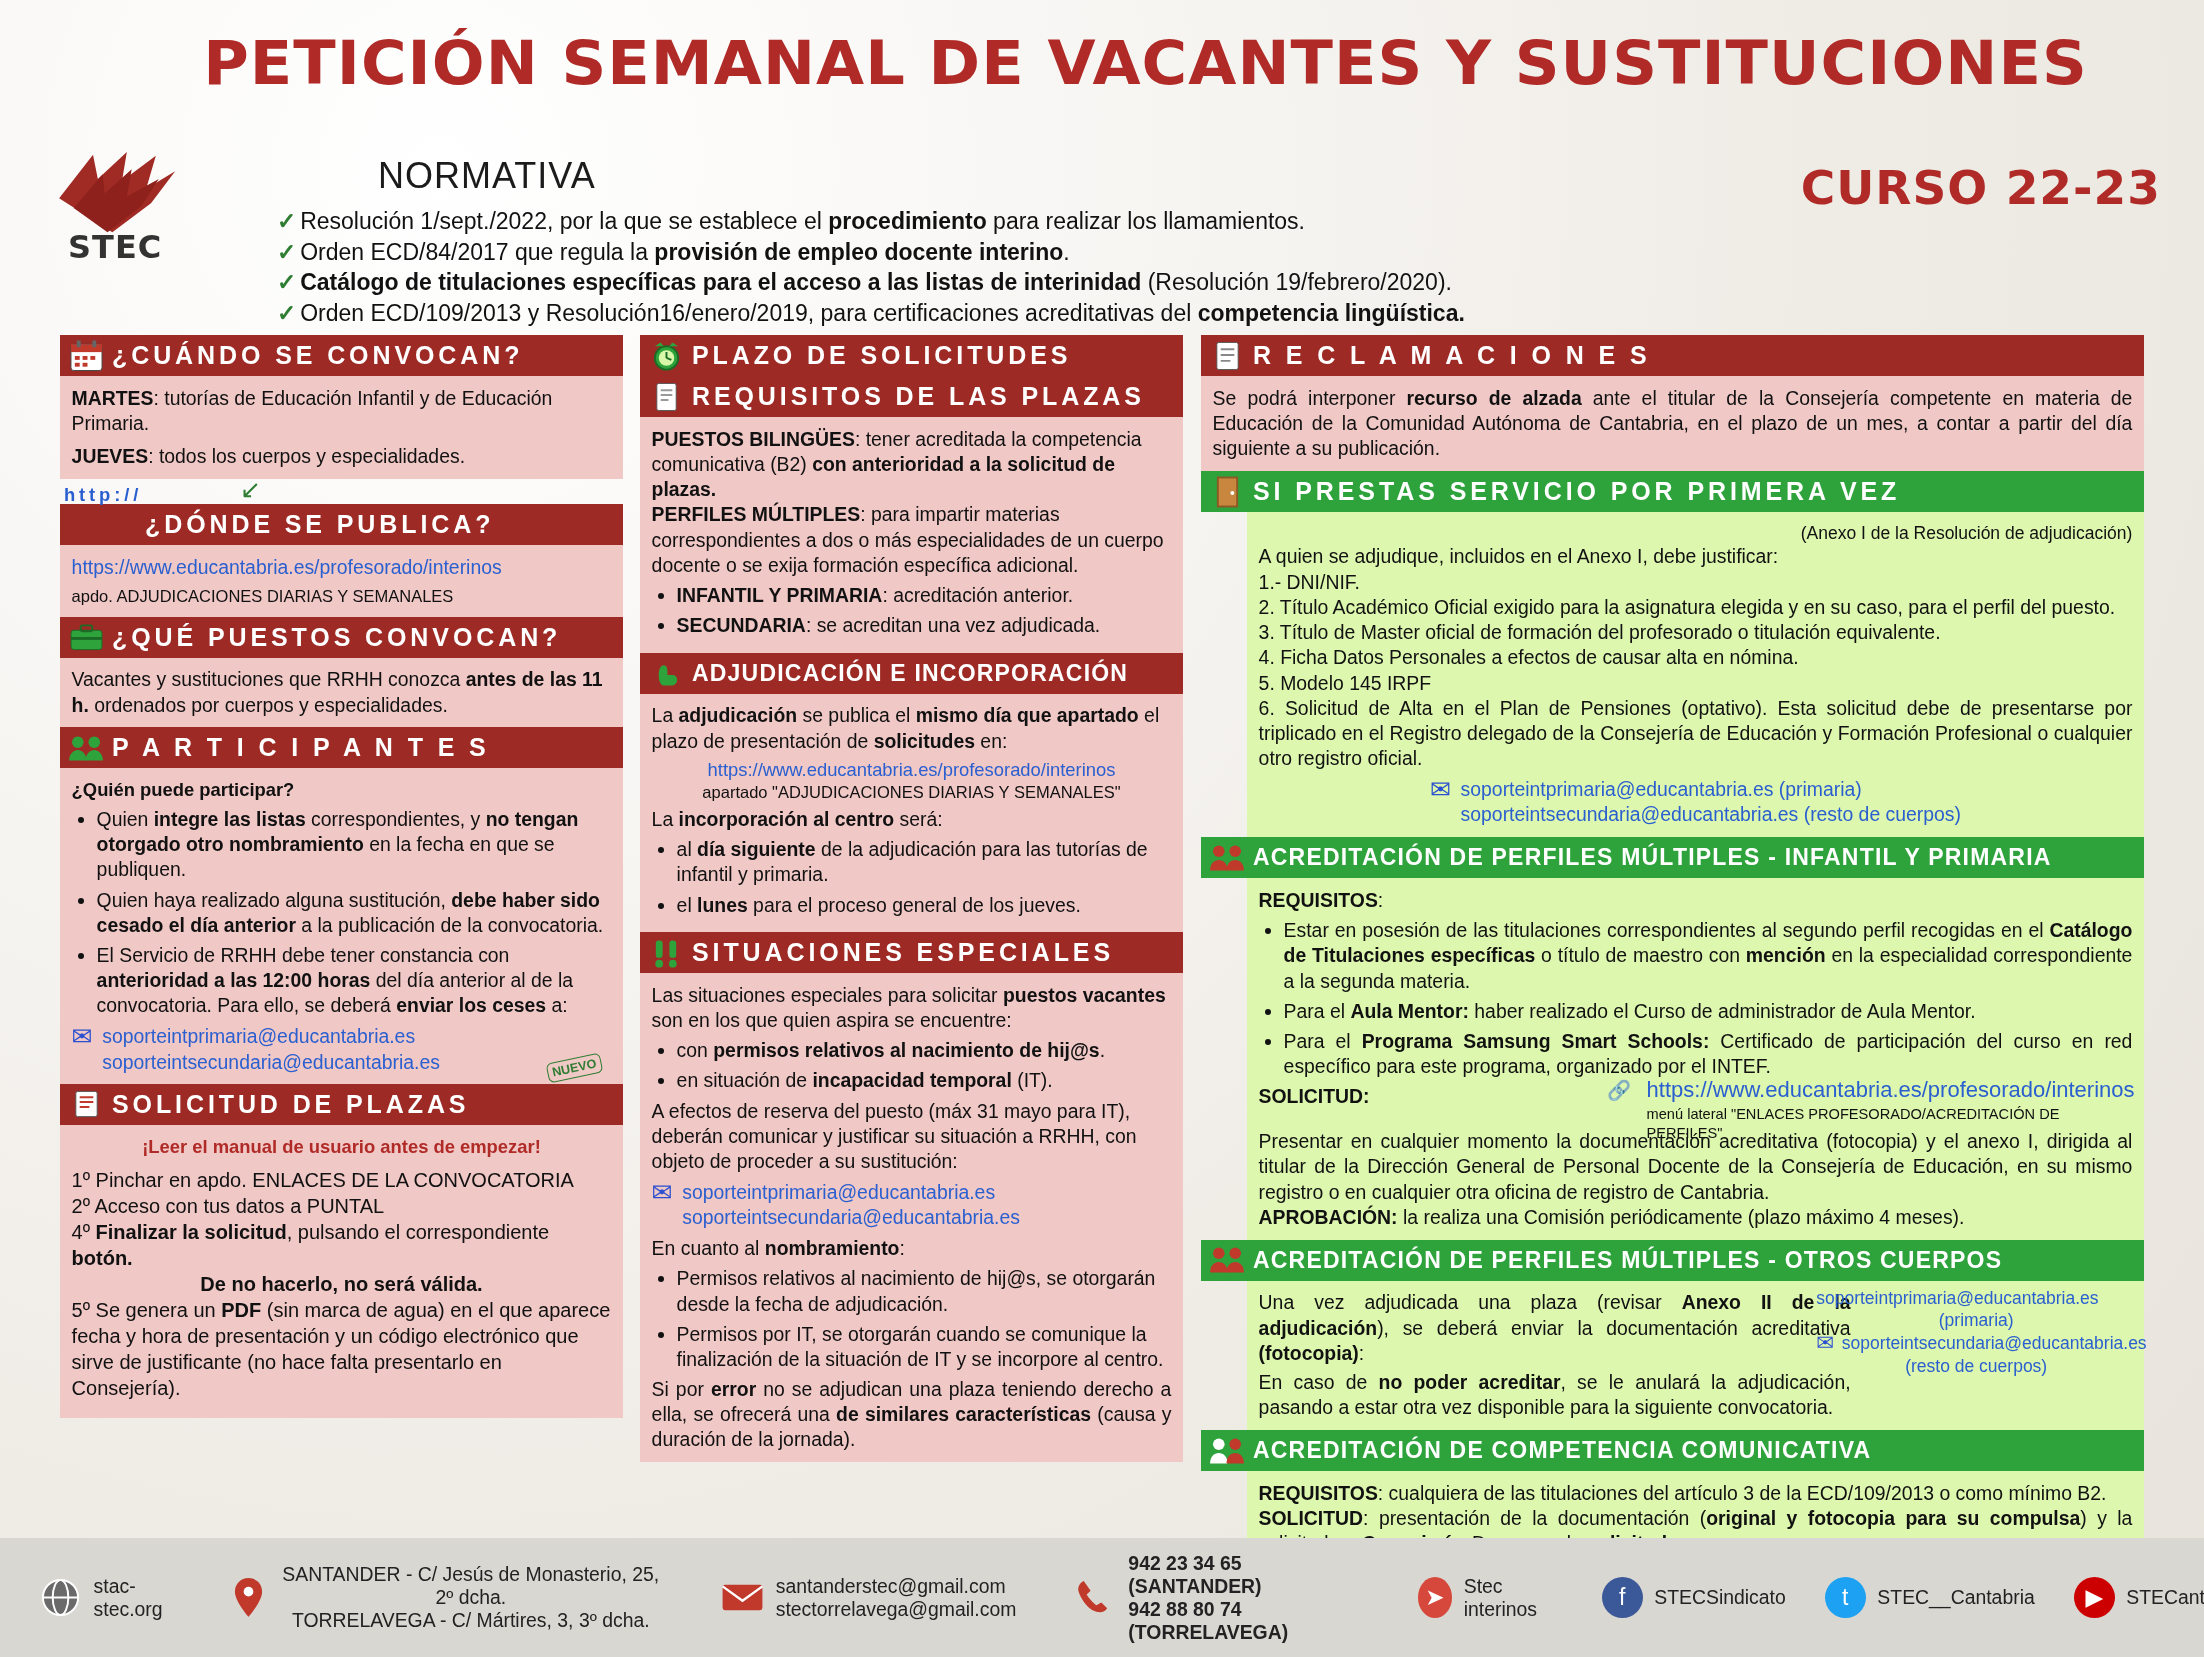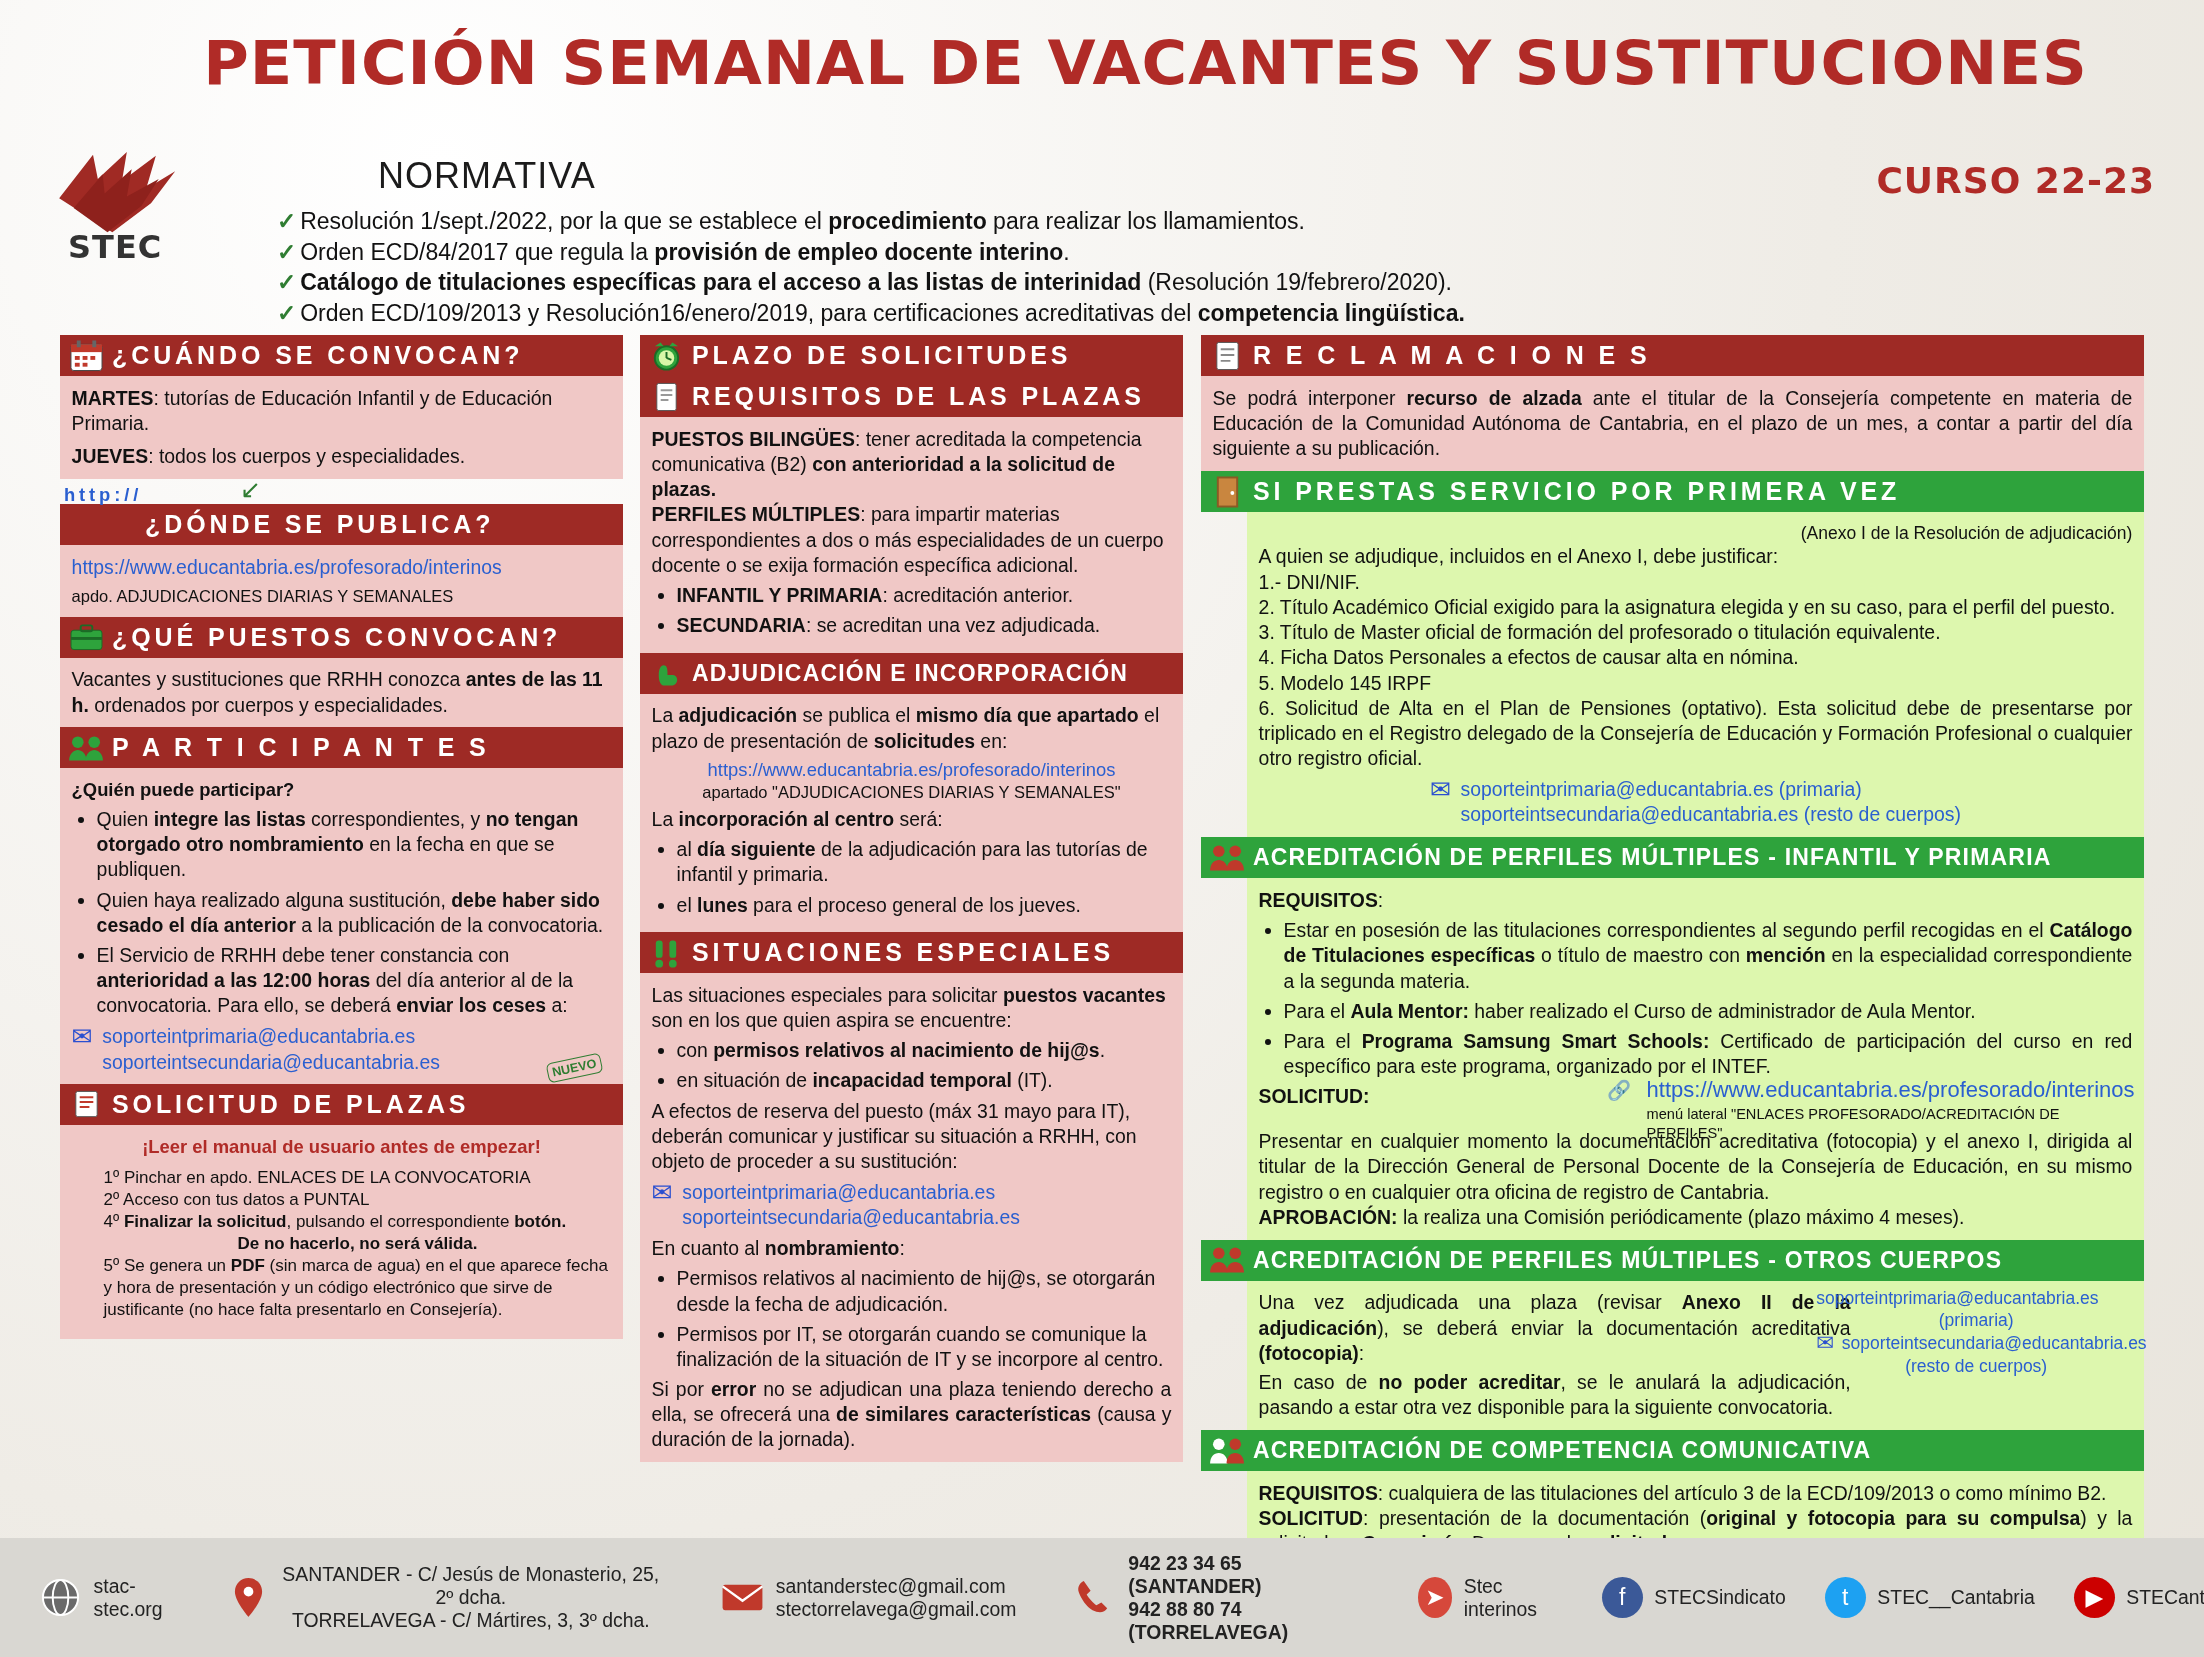--- a/index.html
+++ b/index.html
@@ -33,23 +33,23 @@
     position:absolute; left:29px; top:78px;
     font-family:"DejaVu Sans", sans-serif;
     font-weight:bold; font-size:32px; color:#333; letter-spacing:1px;
   }
   .normativa-label {
     position:absolute; left:378px; top:155px;
     font-size:36px; color:#1b1b1b; font-weight:normal;
     letter-spacing:1px;
   }
   .curso {
-    position:absolute; right:50px; top:160px;
+    position:absolute; right:44px; top:160px;
     font-family:"DejaVu Sans", sans-serif;
-    font-size:36px; font-weight:bold; color:#b02b27; letter-spacing:1px;
+    font-size:47px; font-weight:bold; color:#b02b27; letter-spacing:1px;
   }
   .norm-list { position:absolute; left:277px; top:206px; width:1669px; }
   .norm-item { font-size:23px; color:#111; line-height:1.33; white-space:nowrap; }
   .check { color:#2f7d32; font-weight:bold; margin-right:3.9px; }
 
   
   .cols { position:absolute; top:335px; left:0; width:2205px; height:1455px; }
   .col { position:absolute; top:0; }
   .col1 { left:60px; width:563px; }
   .col2 { left:640px; width:543px; }
@@ -104,21 +104,21 @@
   .c-yt { background:#cc0000; }
   .c-tg { background:#d6483b; }
 
   .arrow-green { color:#2f7d32; font-size:25px; }
   .nuevo {
     display:inline-block; color:#2f7d32; font-size:12.6px; font-weight:bold;
     border:1.9px solid #2f7d32; border-radius:5.8px; padding:1px 3.9px;
     transform: rotate(-12deg);
   }
   .httpmark { color:#2a5fd0; font-weight:bold; font-size:18.4px; }
-  .idx { font-size:17px;margin-left:32px; }
+  .idx { font-size:20px; }
   .sep { height:7.8px; }
 </style>
 </head>
 <body>
 
 <div class="page">
 
   <div class="header">
     <div class="main-title">PETICIÓN SEMANAL DE VACANTES Y SUSTITUCIONES</div>
 

